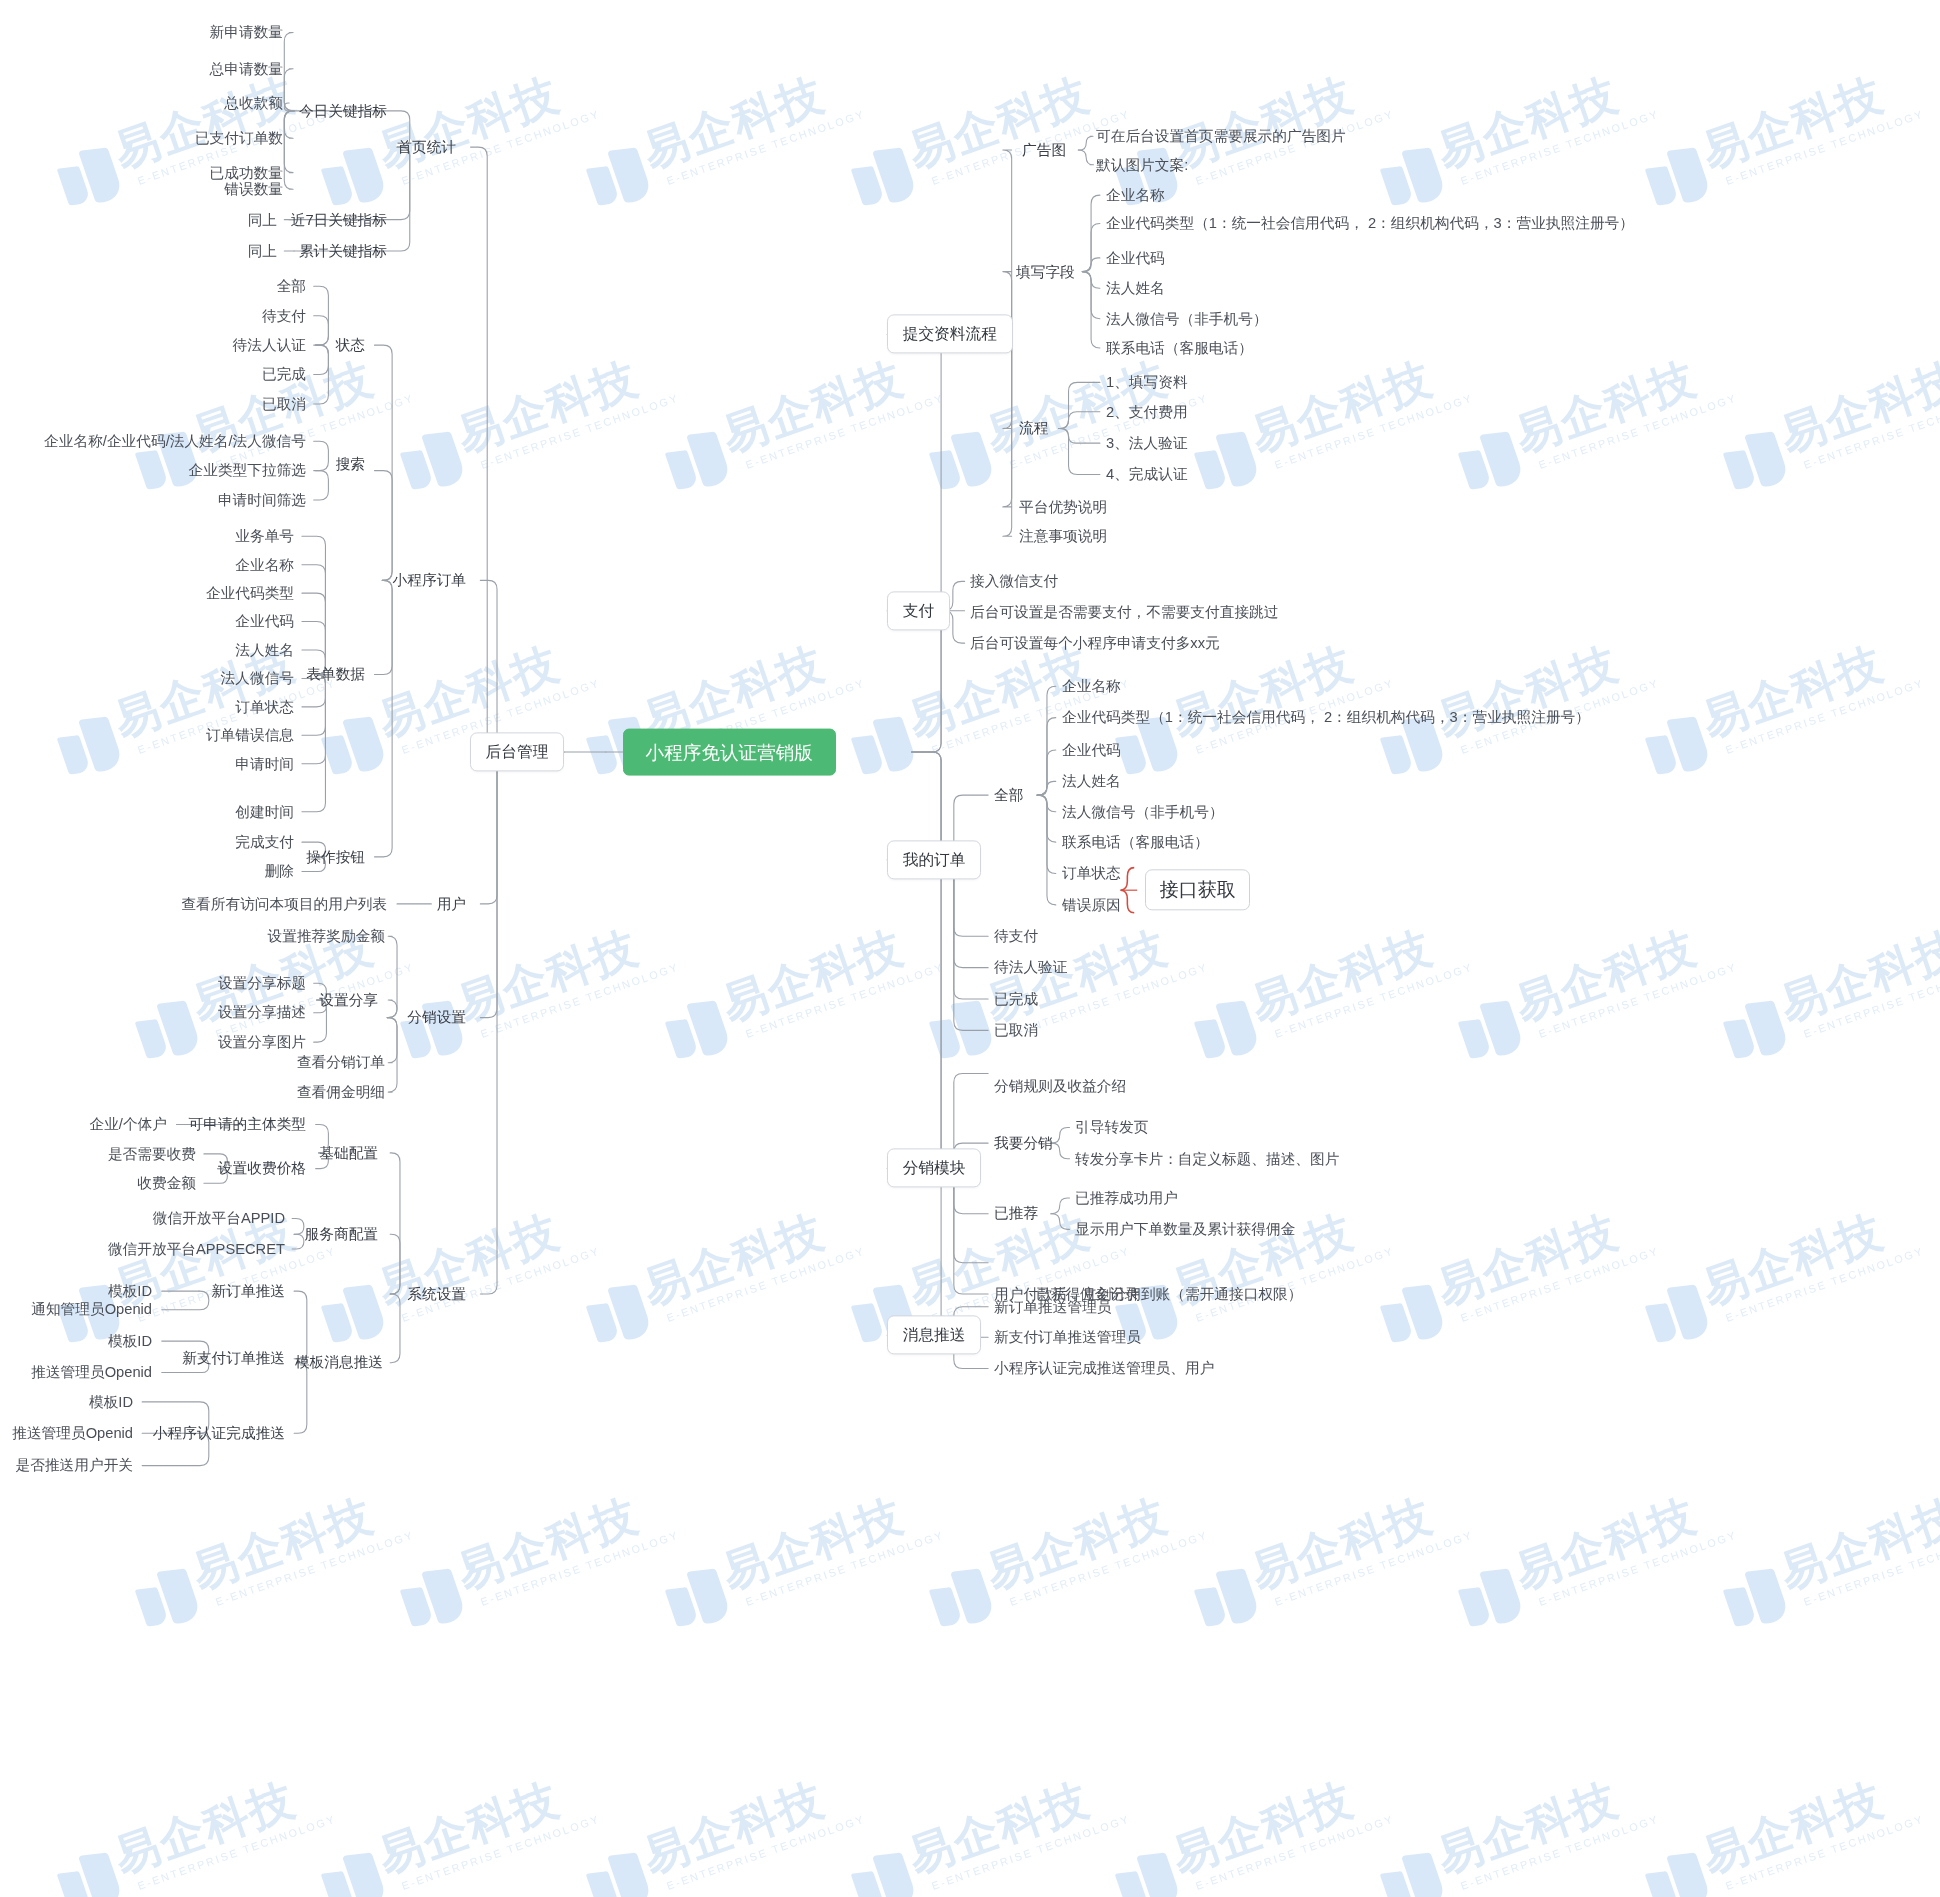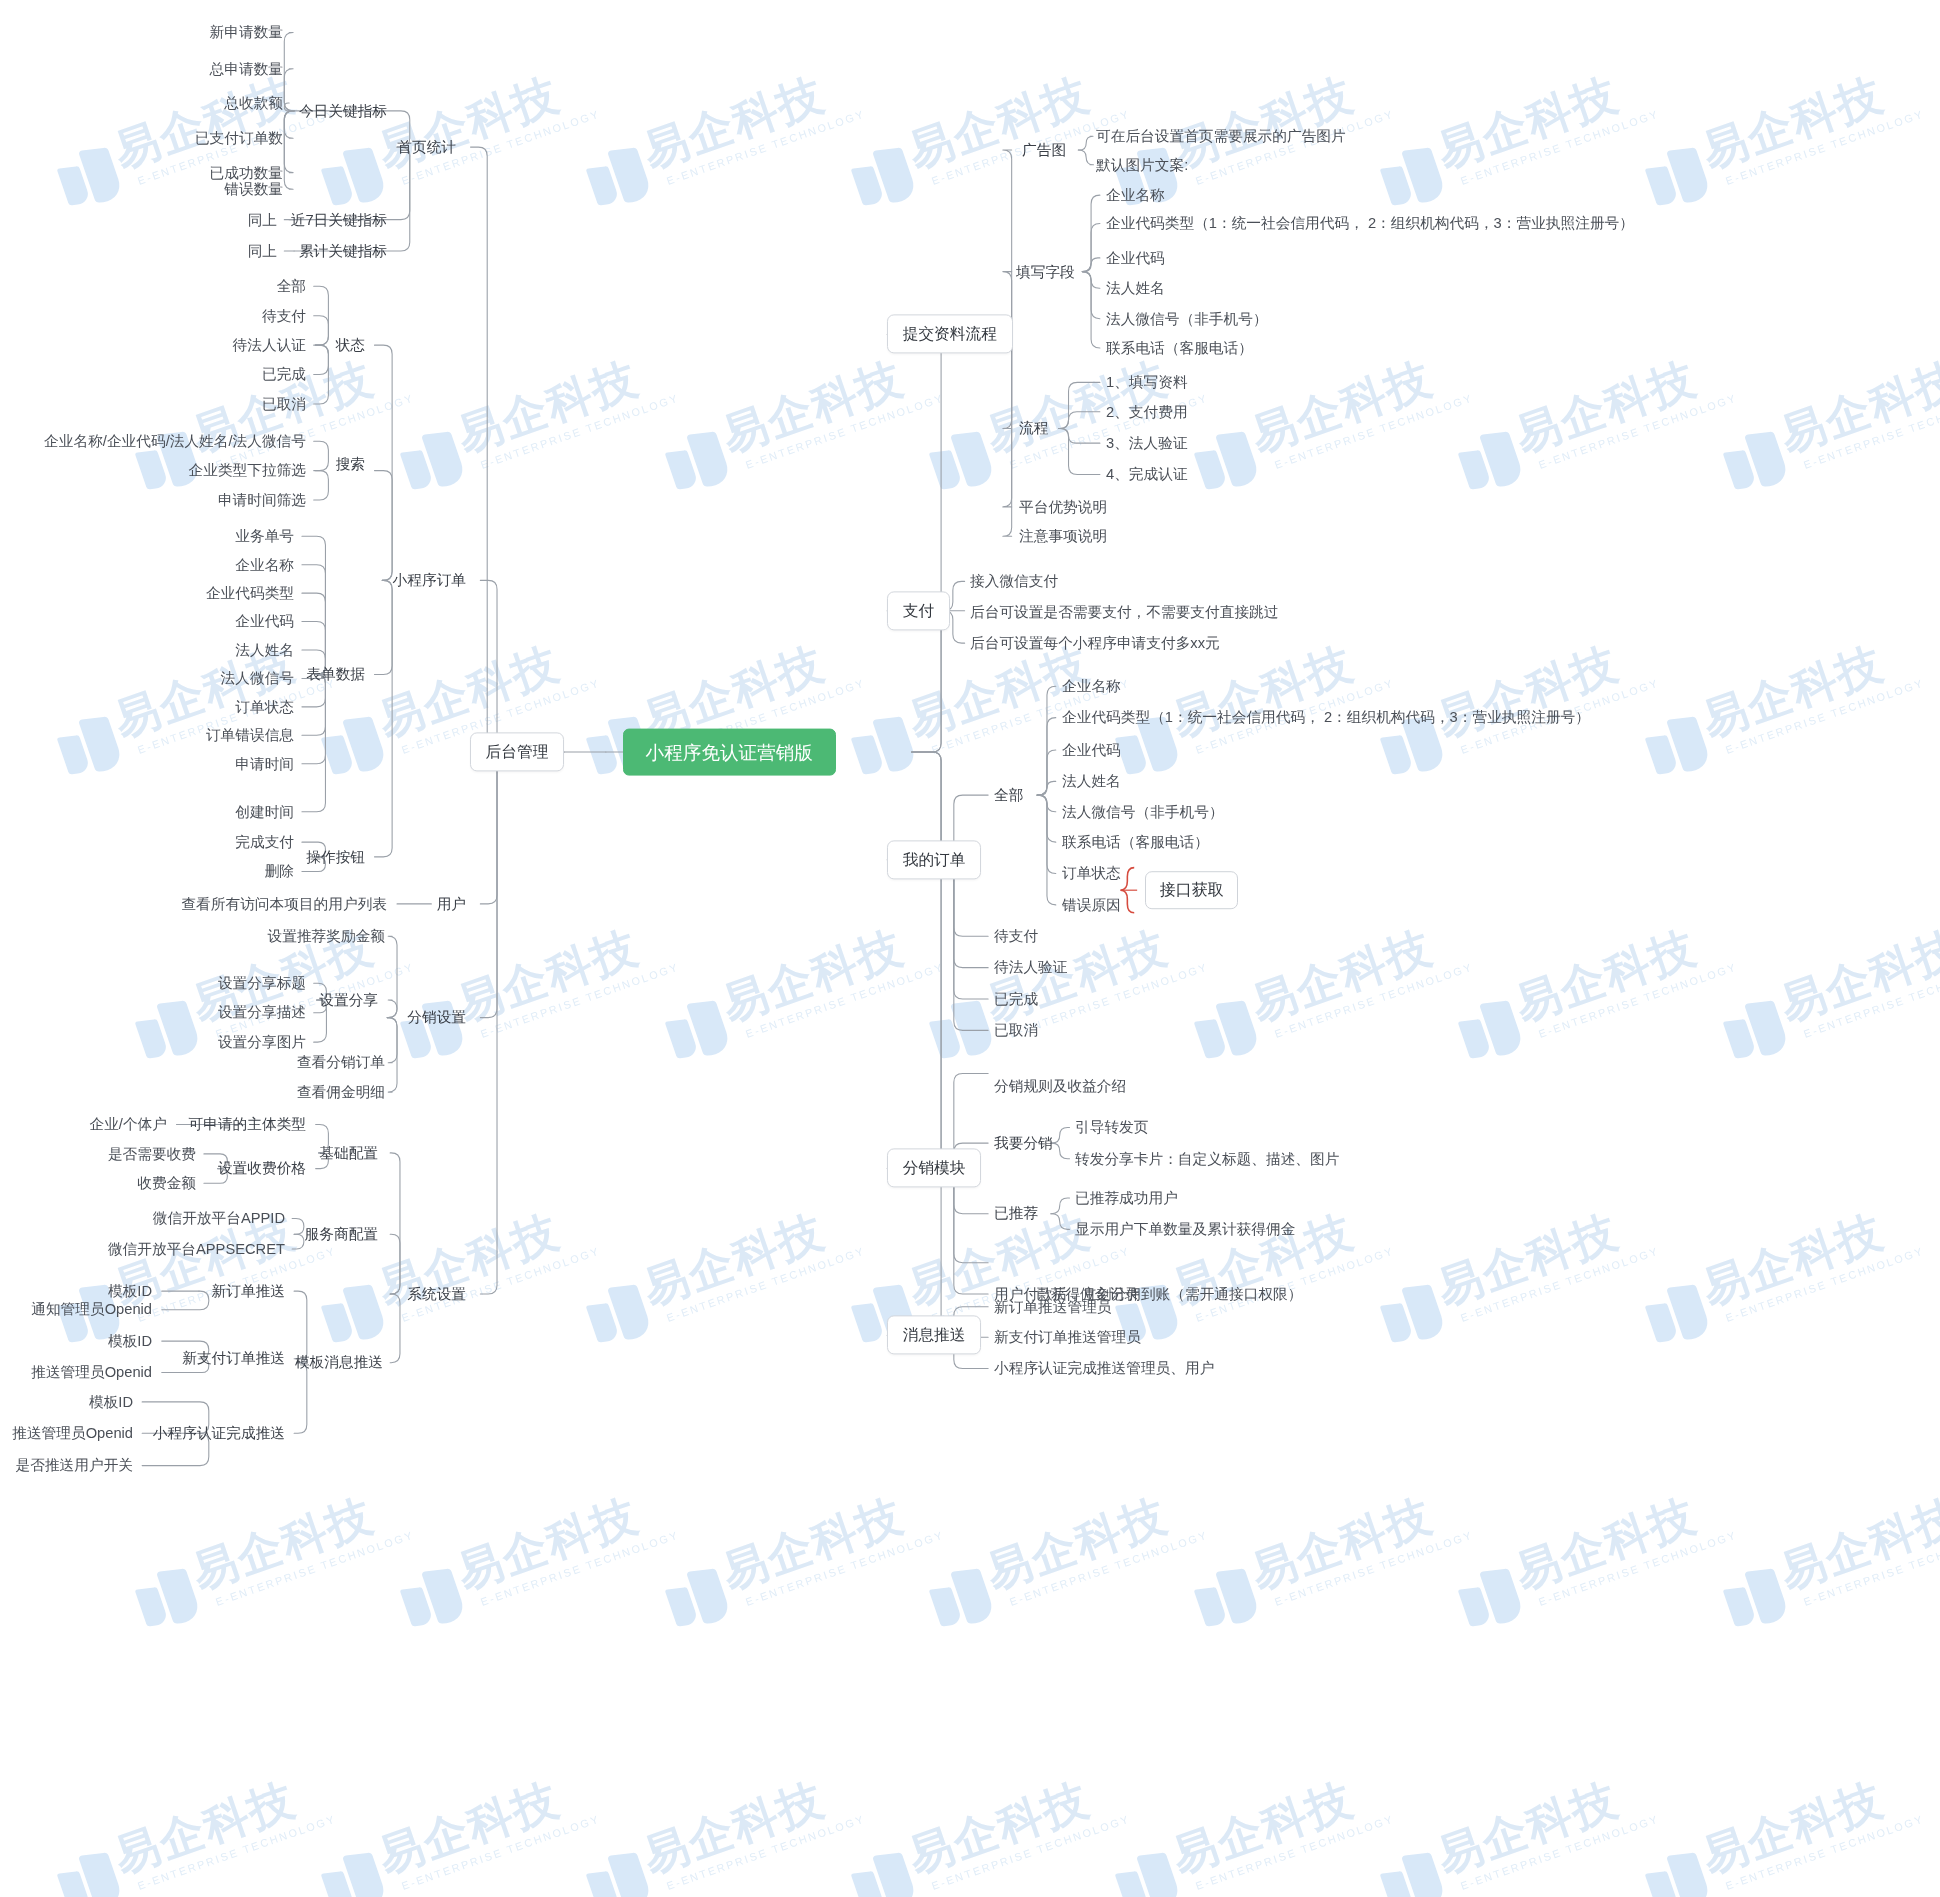--- a/index.html
+++ b/index.html
@@ -101,21 +101,21 @@
     padding: 10.8px 21.6px;
     border-radius: 5.9px;
     box-shadow: none;
   }
   .node.callout {
     border: 1px solid #cfd3d9;
     border-radius: 6.9px;
     background: #ffffff;
     padding: 7.8px 13.7px;
     color: #33383f;
-    font-size: 16px;
+    font-size: 19px;
   }
 </style>
 </head>
 <body>
 
 <div id="canvas">
 
   <div id="watermarks">
       <div class="wm" style="left: 59px; top: 98px;">
         <div class="wm-badge">

